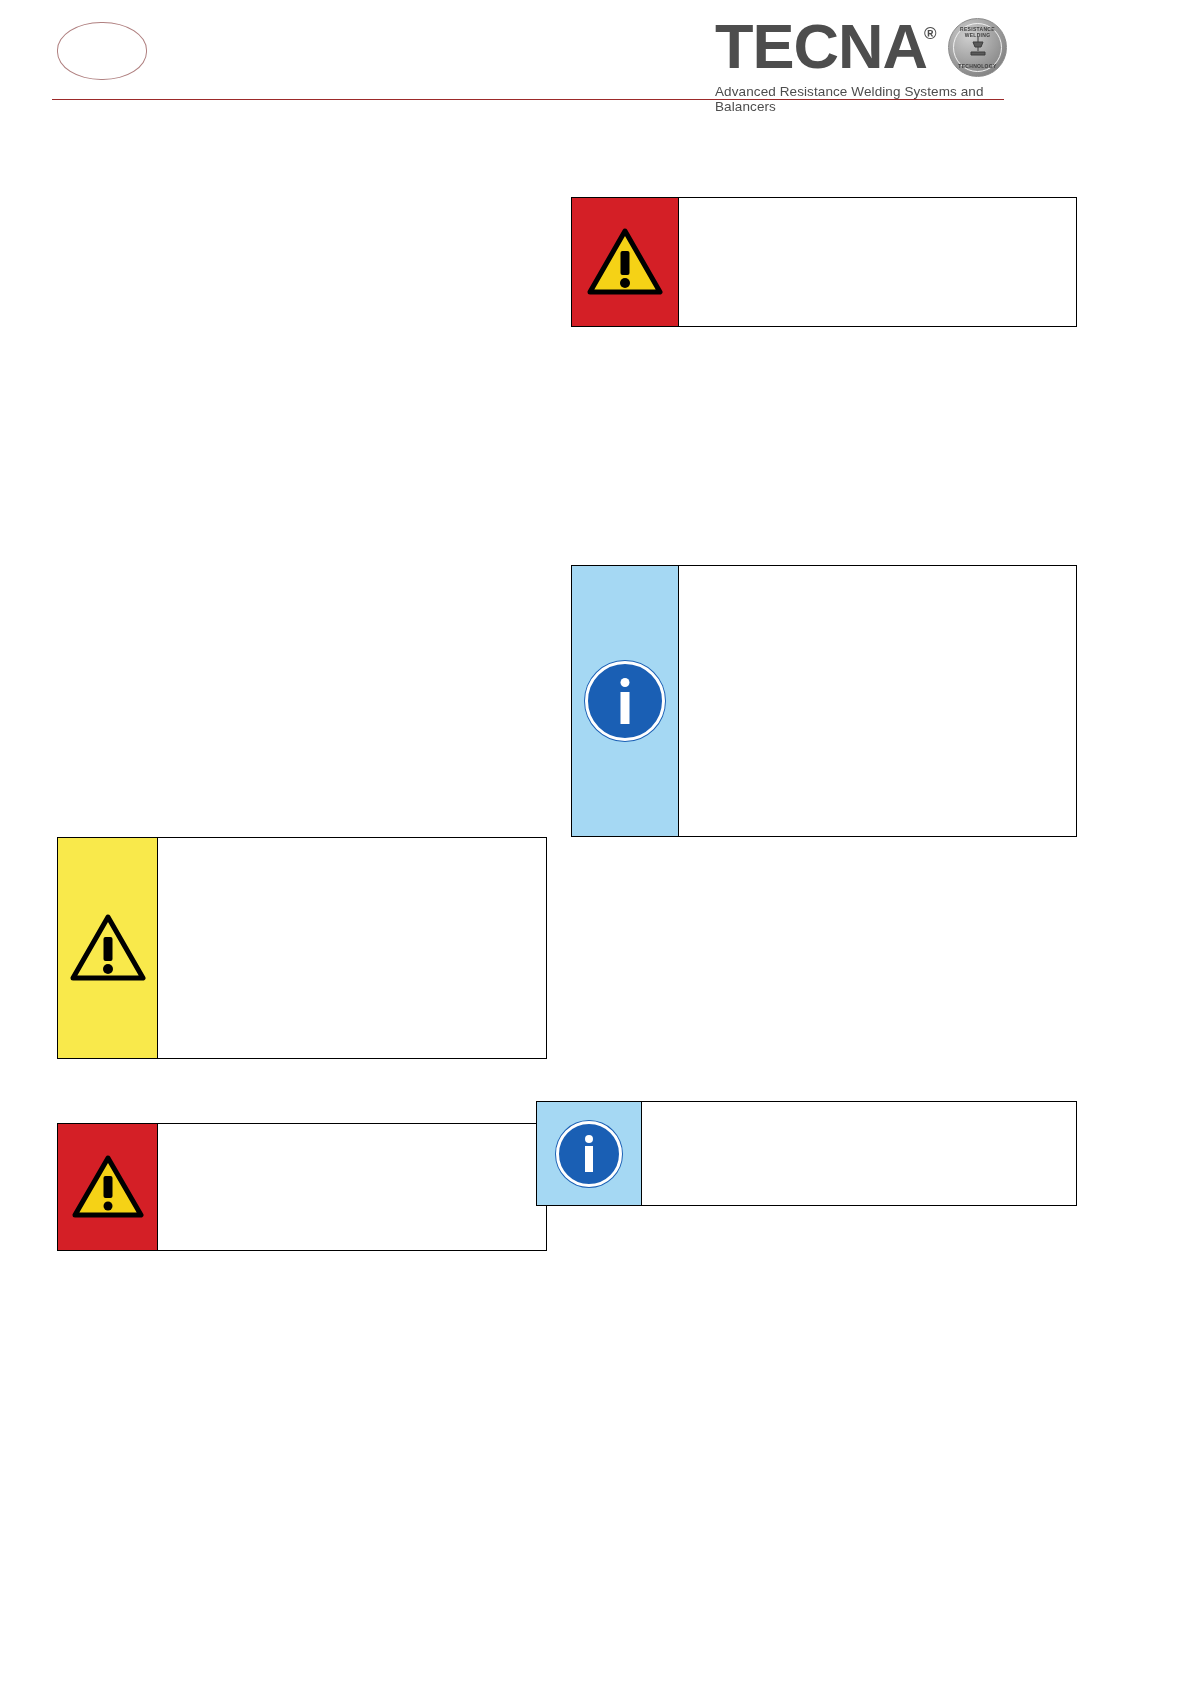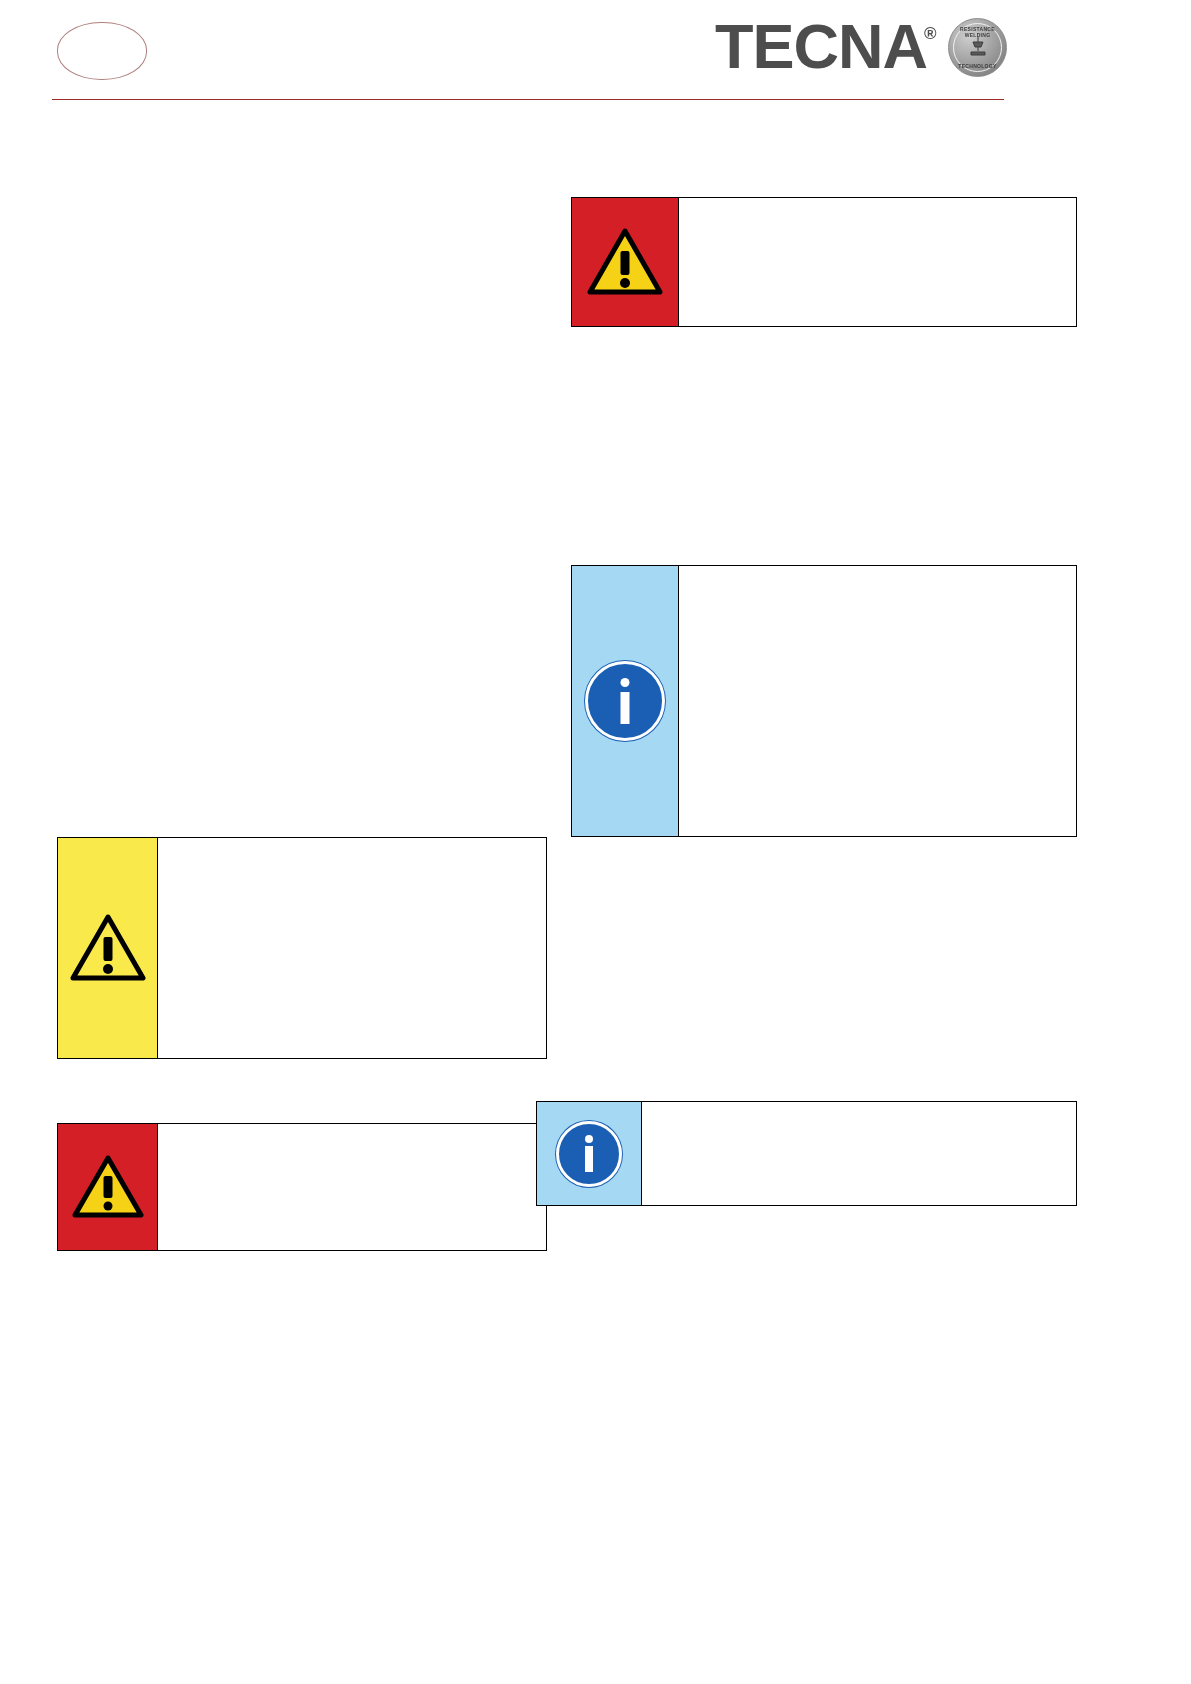--- a/index.html
+++ b/index.html
@@ -223,20 +223,21 @@
 
     <div class="logo-seal">
       <div class="seal-ring"></div>
       <div class="seal-text-top">RESISTANCE WELDING</div>
       <svg class="seal-glyph" viewBox="0 0 26 24">
         <path d="M13 1 L13 6 M8 6 L18 6 L16 11 L10 11 Z M13 11 L13 15 M6 16 L20 16 L20 19 L6 19 Z" fill="#5a5a5a" stroke="#3c3c3c" stroke-width="1" stroke-linejoin="round"></path>
       </svg>
       <div class="seal-text-bottom">TECHNOLOGY</div>
     </div>
 
+    <div class="logo-tagline">Advanced Resistance Welding Systems and Balancers</div>
   </div>
 
   <div class="header-rule"></div>
 </div>
 
 <div class="col-text" style="left:57px; top:160px; width:430px;"></div>
 
 <div class="col-text" style="left:571px; top:360px; width:430px;"></div>
 
 <div class="note-box" style="left:571px; top:197px; width:506px; height:130px;">

